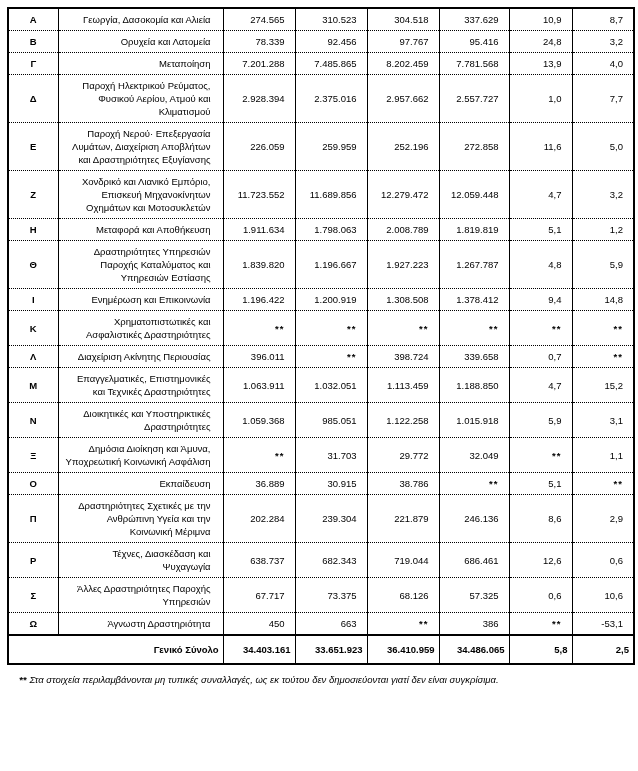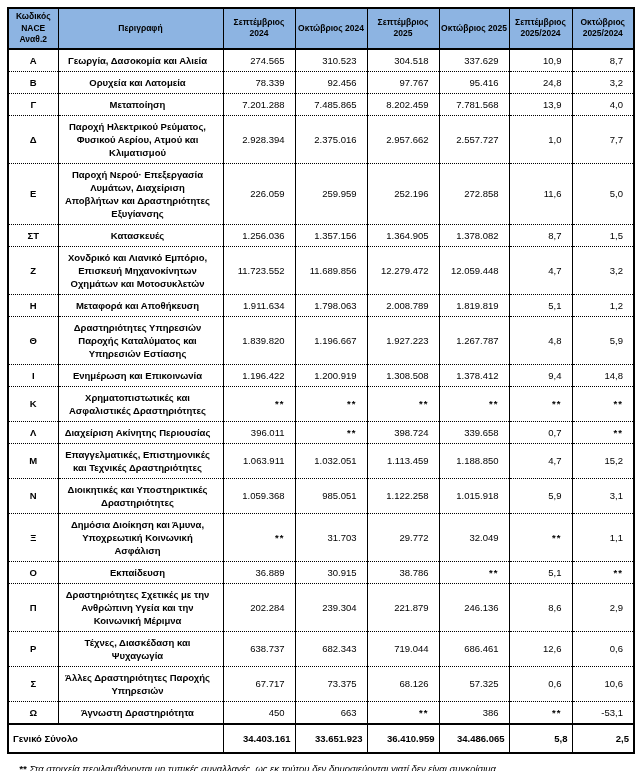--- a/index.html
+++ b/index.html
@@ -24,28 +24,28 @@
     padding:2px 1px; line-height:11.5px;
   }
   tr.section-row th { font-size:9.5px; height:26px; }
   tr.colhead-row th { font-size:8.5px; height:40px; border-bottom:2px solid var(--border); }
   .sub { font-weight:bold; }
   tbody td {
     border-bottom:1px dotted var(--border);
     font-size:9.5px; line-height:13px; padding:4px 4px;
   }
   td.code { text-align:center; font-weight:bold; }
-  td.desc { text-align:center; padding-left:6px; padding-right:12px;font-weight:bold; }
+  td.desc { text-align:right; padding-left:6px; padding-right:12px; }
   td.num  { text-align:right; padding-right:10px; }
   td.stars{ font-weight:bold; letter-spacing:1px; }
   tbody.total-body td {
     border-top:2px solid var(--border); border-bottom:2px solid var(--border);
     font-weight:bold; font-size:9.5px; padding:7px 4px;
   }
-  tbody.total-body td.total-label { text-align:left; }
+  tbody.total-body td.total-label { text-align:right; }
   .footnote {
     margin:9px 0 0 12px; font-size:9.5px; font-style:italic; line-height:12px;
   }
   .footnote .fn-marker { font-weight:bold; margin-right:3px; }
 </style>
 </head>
 <body>
 
 <div class="page">
   <table>
@@ -53,30 +53,20 @@
       <col class="c-code">
         <col class="c-desc">
       <col class="c-m1">
         <col class="c-m2">
         <col class="c-m3">
         <col class="c-m4">
       <col class="c-p1">
         <col class="c-p2">
     </colgroup>
     <thead>
-      <tr class="colhead-row">
-        <th>Κωδικός NACE Αναθ.2</th>
-        <th>Περιγραφή</th>
-        <th>Σεπτέμβριος 2024</th>
-        <th>Οκτώβριος 2024</th>
-        <th>Σεπτέμβριος 2025</th>
-        <th>Οκτώβριος 2025</th>
-        <th>Σεπτέμβριος 2025/2024</th>
-        <th>Οκτώβριος 2025/2024</th>
-      </tr>
     </thead>
     <tbody id="table-body">
         <tr>
           <td class="code">Α</td>
           <td class="desc">Γεωργία, Δασοκομία και Αλιεία</td>
           <td class="num">274.565</td>
           <td class="num">310.523</td>
           <td class="num">304.518</td>
           <td class="num">337.629</td>
           <td class="num">10,9</td>
@@ -114,30 +104,20 @@
         </tr>
         <tr>
           <td class="code">Ε</td>
           <td class="desc">Παροχή Νερού· Επεξεργασία Λυμάτων, Διαχείριση Αποβλήτων και Δραστηριότητες Εξυγίανσης</td>
           <td class="num">226.059</td>
           <td class="num">259.959</td>
           <td class="num">252.196</td>
           <td class="num">272.858</td>
           <td class="num">11,6</td>
           <td class="num">5,0</td>
-        </tr>
-        <tr>
-          <td class="code">ΣΤ</td>
-          <td class="desc">Κατασκευές</td>
-          <td class="num">1.256.036</td>
-          <td class="num">1.357.156</td>
-          <td class="num">1.364.905</td>
-          <td class="num">1.378.082</td>
-          <td class="num">8,7</td>
-          <td class="num">1,5</td>
         </tr>
         <tr>
           <td class="code">Ζ</td>
           <td class="desc">Χονδρικό και Λιανικό Εμπόριο, Επισκευή Μηχανοκίνητων Οχημάτων και Μοτοσυκλετών</td>
           <td class="num">11.723.552</td>
           <td class="num">11.689.856</td>
           <td class="num">12.279.472</td>
           <td class="num">12.059.448</td>
           <td class="num">4,7</td>
           <td class="num">3,2</td>

